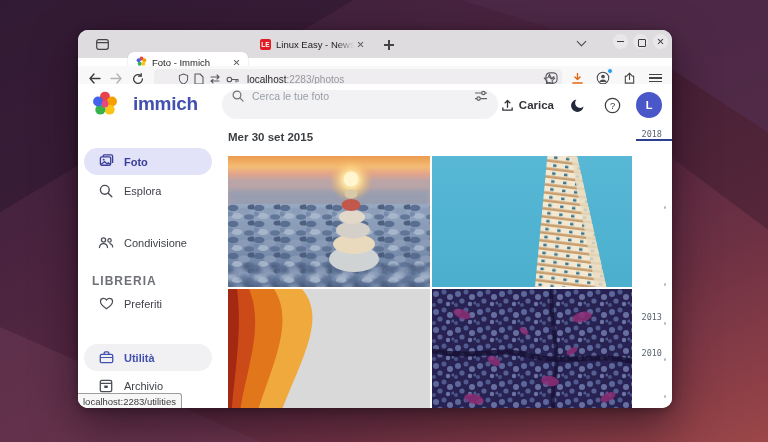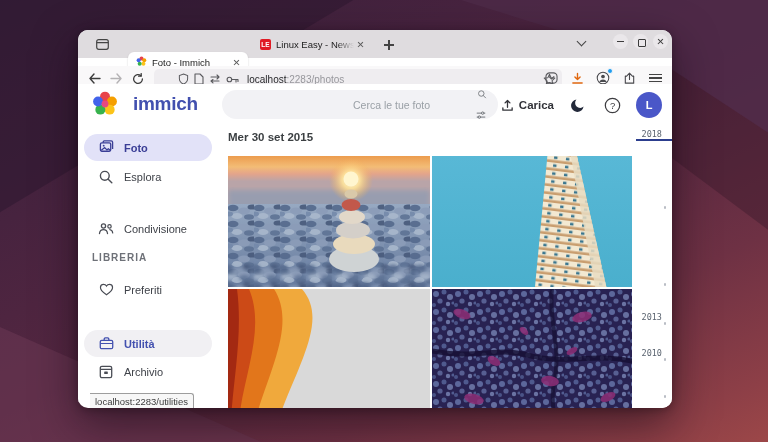--- a/index.html
+++ b/index.html
@@ -62,58 +62,58 @@
   .abtn { position:relative; width:18px; height:18px; display:flex; align-items:center; justify-content:center; border-radius:4px; }
   .badge { position:absolute; right:-1px; top:-1px; width:6px; height:6px; border-radius:50%; background:#1f9cf0; border:1px solid #f9f8f9; }
   .burger { width:13px; height:9px; display:flex; flex-direction:column; justify-content:space-between; }
   .burger i { display:block; height:1.4px; background:#444; }
 
   
   .appheader { position:absolute; left:0; top:54px; width:100%; height:42px; background:#fff; }
   .brand { position:absolute; left:14px; top:7px; display:flex; align-items:center; gap:15px; }
   .brand .word { font-size:19px; font-weight:bold; color:#4250af; letter-spacing:-.3px; }
   .searchpill { position:absolute; left:144px; top:6px; width:276px; height:29px; background:#f2f2f5; border-radius:15px;
-    display:flex; align-items:flex-end; padding:0 10px;flex-direction:column; }
+    display:flex; align-items:flex-start; padding:0 10px; }
   .searchpill input { border:none; outline:none; background:transparent; flex:1; margin-left:8px; font-size:10.5px; color:#333;
     font-family:"Liberation Sans",sans-serif; }
   .searchpill input::placeholder { color:#9aa0a6; }
   .hdr-actions { position:absolute; right:4px; top:0; height:42px; display:flex; align-items:center; gap:14px; }
   .carica { display:flex; align-items:center; gap:5px; font-size:11.5px; color:#33343a; font-weight:600; }
   .iconbtn { width:20px; height:20px; display:flex; align-items:center; justify-content:center; border-radius:50%; }
   .avatar { width:26px; height:26px; border-radius:50%; background:#4a57c8; color:#fff; font-size:11px; font-weight:bold;
     display:flex; align-items:center; justify-content:center; margin-right:6px; }
 
   
-  .sidebar { position:absolute; left:0; top:90px; width:140px; height:282px; background:#fff; }
+  .sidebar { position:absolute; left:0; top:104px; width:140px; height:282px; background:#fff; }
   .sitem { position:absolute; left:6px; width:128px; height:27px; border-radius:13.5px; display:flex; align-items:center;
     font-size:11px; color:#3f4249; }
   .sitem .ic { width:16px; height:16px; margin:0 10px 0 14px; display:flex; align-items:center; justify-content:center; color:#4a4d55; flex:none; }
   .sitem.active { background:#e2e2f8; color:#3a3e96; font-weight:600; }
   .sitem.active .ic { color:#3a3e96; }
   .sitem.hovered { background:#f1f0f3; color:#4250af; font-weight:600; }
   .sitem.hovered .ic { color:#4250af; }
-  .section-label { position:absolute; left:14px; font-size:10px; letter-spacing:1px; color:#6e7178; font-weight:600; }
+  .section-label { position:absolute; left:14px; font-size:12px; letter-spacing:1px; color:#6e7178; font-weight:600;margin-top:8px; }
   .expander { position:absolute; left:-4px; top:10px; width:8px; height:8px; }
   .expander .chev { width:4.5px; height:4.5px; border-color:#555; }
 
   
   .dateheading { position:absolute; left:150px; top:101px; font-size:11.5px; font-weight:600; color:#3c4043; }
   .grid { position:absolute; left:150px; top:126px; width:404px; height:252px; display:grid;
     grid-template-columns:202px 200px; grid-template-rows:131px 131px; gap:2px; overflow:hidden; }
   .ph { position:relative; overflow:hidden; background:#ccc; }
   .ph svg { display:block; width:100%; height:100%; }
 
   
   .timeline { position:absolute; left:554px; top:96px; width:40px; height:282px; background:#fff; }
   .tl-year { position:absolute; right:10px; font-family:"DejaVu Sans Mono", monospace; font-size:8.5px; color:#5b6470; }
   .tl-line { position:absolute; left:4px; right:0; top:13px; height:2px; background:#2c3e8e; }
   .tl-dot { position:absolute; right:6px; width:2.5px; height:2.5px; border-radius:50%; background:#b9bdc4; }
 
   
-  .statusbar { position:absolute; left:12px; bottom:0; background:#f7f7f7; border:1px solid #9d9d9d; border-left:none; border-bottom:none;
+  .statusbar { position:absolute; left:0; bottom:0; background:#f7f7f7; border:1px solid #9d9d9d; border-left:none; border-bottom:none;
     border-radius:0 3px 0 0; padding:1.5px 5px; font-size:9.5px; color:#3c3c3c; }
 </style>
 </head>
 <body>
 
 <div class="desktop">
   <div class="wp-facet f1"></div>
   <div class="wp-facet f2"></div>
   <div class="wp-facet f3"></div>
   <div class="wp-facet f4"></div>

